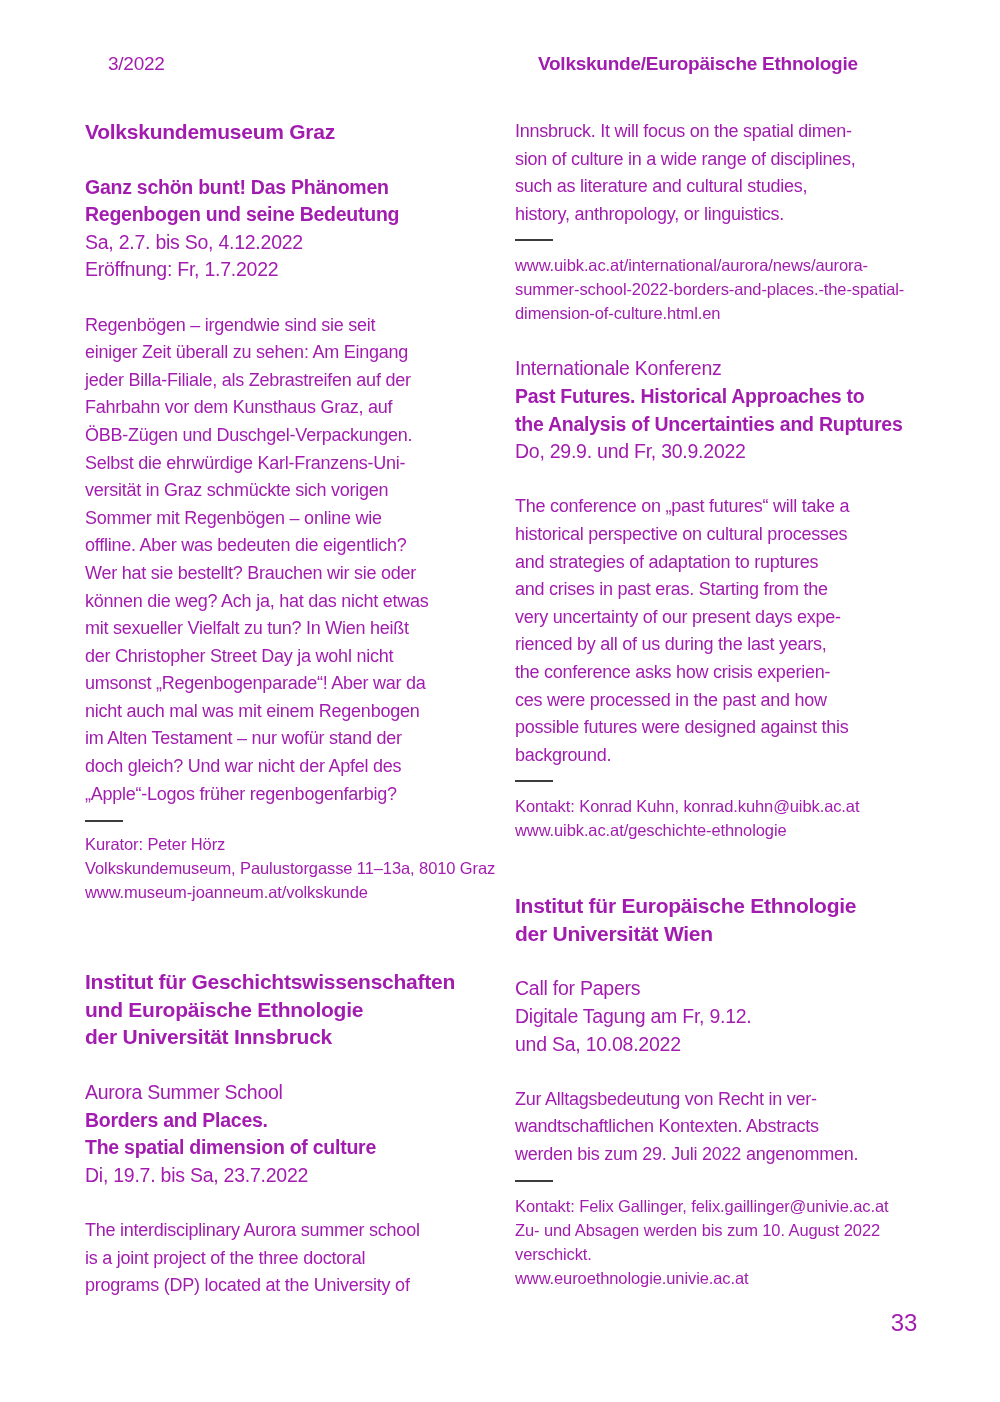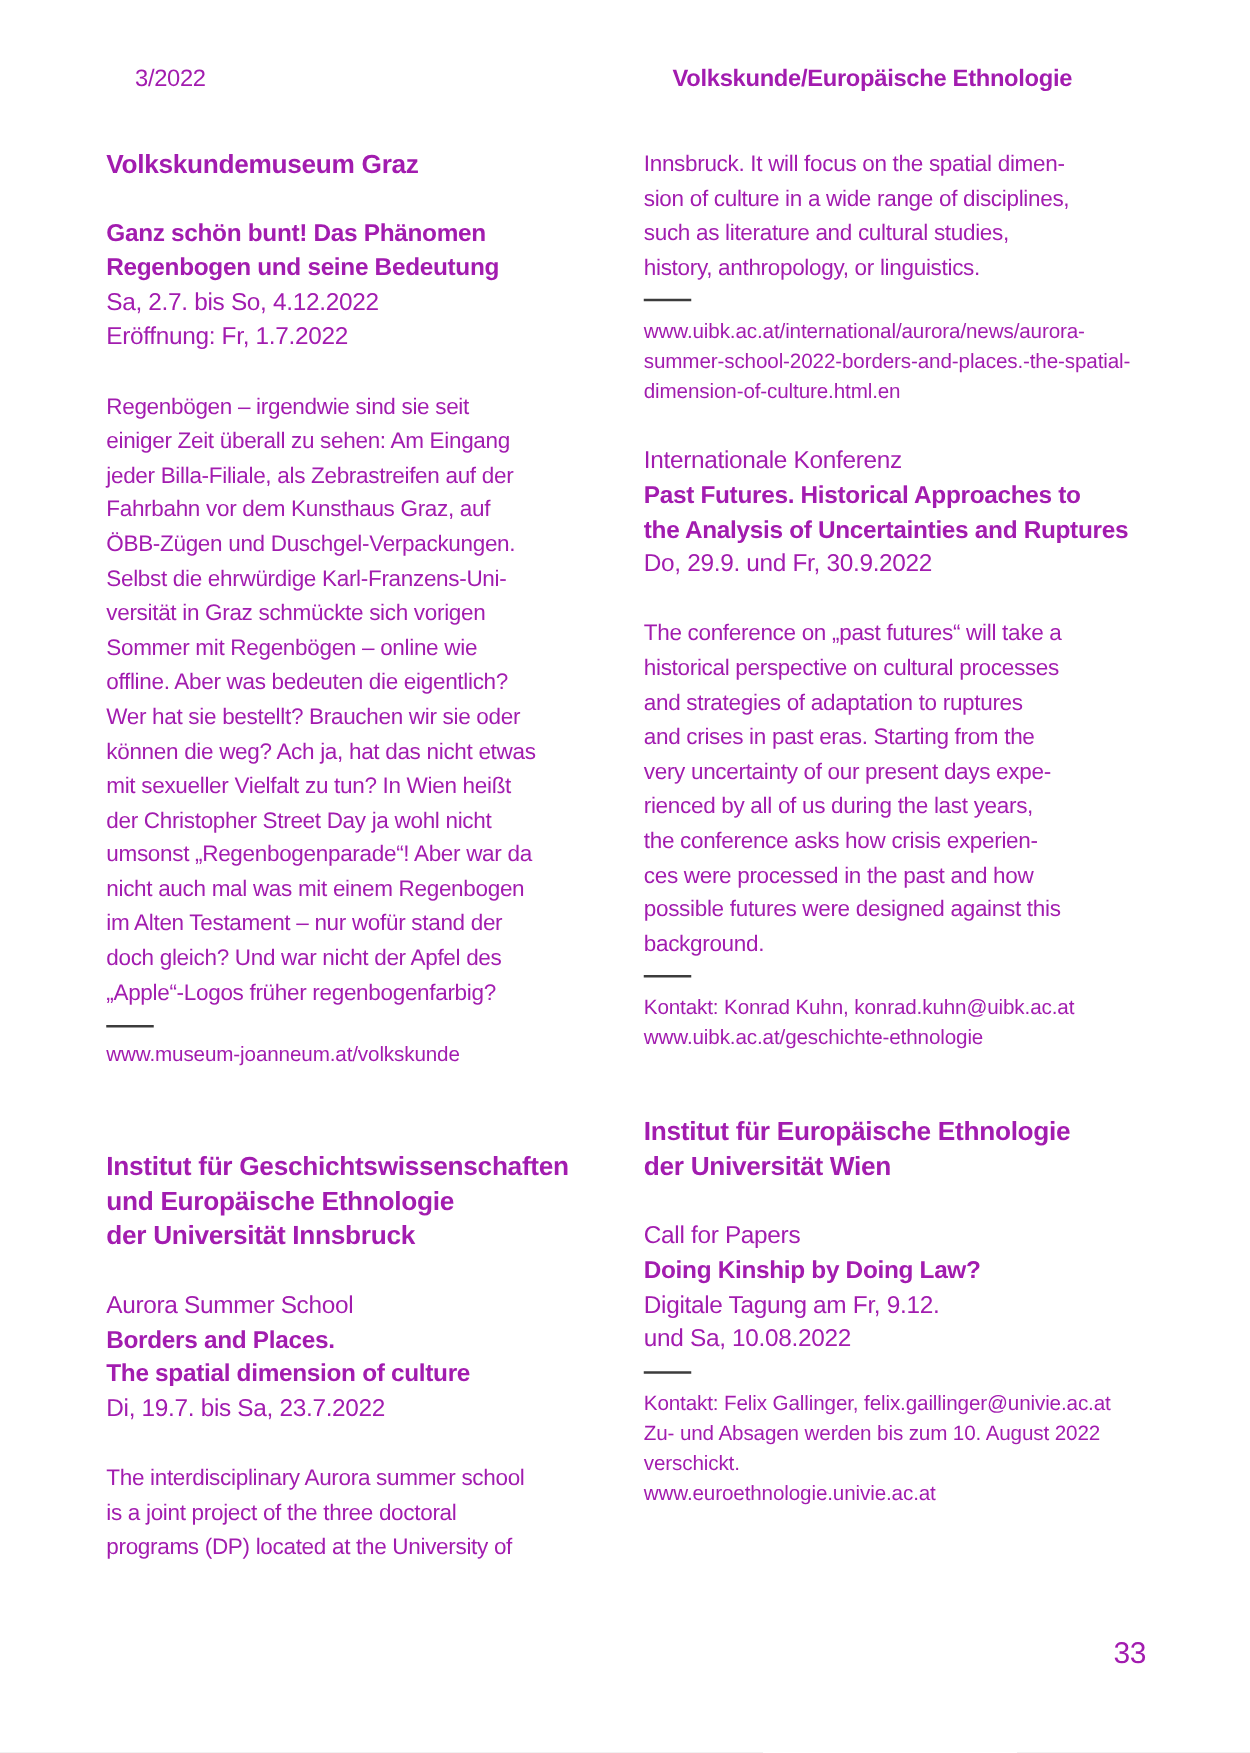--- a/index.html
+++ b/index.html
@@ -99,20 +99,22 @@
 können die weg? Ach ja, hat das nicht etwas
 mit sexueller Vielfalt zu tun? In Wien heißt
 der Christopher Street Day ja wohl nicht
 umsonst „Regenbogenparade“! Aber war da
 nicht auch mal was mit einem Regenbogen
 im Alten Testament – nur wofür stand der
 doch gleich? Und war nicht der Apfel des
 „Apple“-Logos früher regenbogenfarbig?</p>
 
     <div class="rule"></div>
+    <div class="small">Kurator: Peter Hörz
+Volkskundemuseum, Paulustorgasse 11–13a, 8010 Graz</div>
     <div class="small">www.museum-joanneum.at/volkskunde</div>
 
     <h2 class="org mt-org2">Institut für Geschichtswissenschaften
 und Europäische Ethnologie
 der Universität Innsbruck</h2>
 
     <div class="kicker">Aurora Summer School</div>
     <h3 class="title">Borders and Places.
 The spatial dimension of culture</h3>
     <div class="dates">Di, 19.7. bis Sa, 23.7.2022</div>
@@ -152,24 +154,26 @@
 background.</p>
 
     <div class="rule rule-r"></div>
     <div class="small">Kontakt: Konrad Kuhn, konrad.kuhn@uibk.ac.at</div>
     <div class="small">www.uibk.ac.at/geschichte-ethnologie</div>
 
     <h2 class="org mt-wien">Institut für Europäische Ethnologie
 der Universität Wien</h2>
 
     <div class="kicker">Call for Papers</div>
-    <h3 class="title">Doing Kinship by Doing Law?</h3>
     <div class="dates">Digitale Tagung am Fr, 9.12.
 und Sa, 10.08.2022</div>
 
+    <p class="body">Zur Alltagsbedeutung von Recht in ver-
+wandtschaftlichen Kontexten. Abstracts
+werden bis zum 29. Juli 2022 angenommen.</p>
 
     <div class="rule rule-r"></div>
     <div class="small">Kontakt: Felix Gallinger, felix.gaillinger@univie.ac.at
 Zu- und Absagen werden bis zum 10. August 2022
 verschickt.</div>
     <div class="small">www.euroethnologie.univie.ac.at</div>
 
   </div>
 
   <div class="page-number">33</div>

